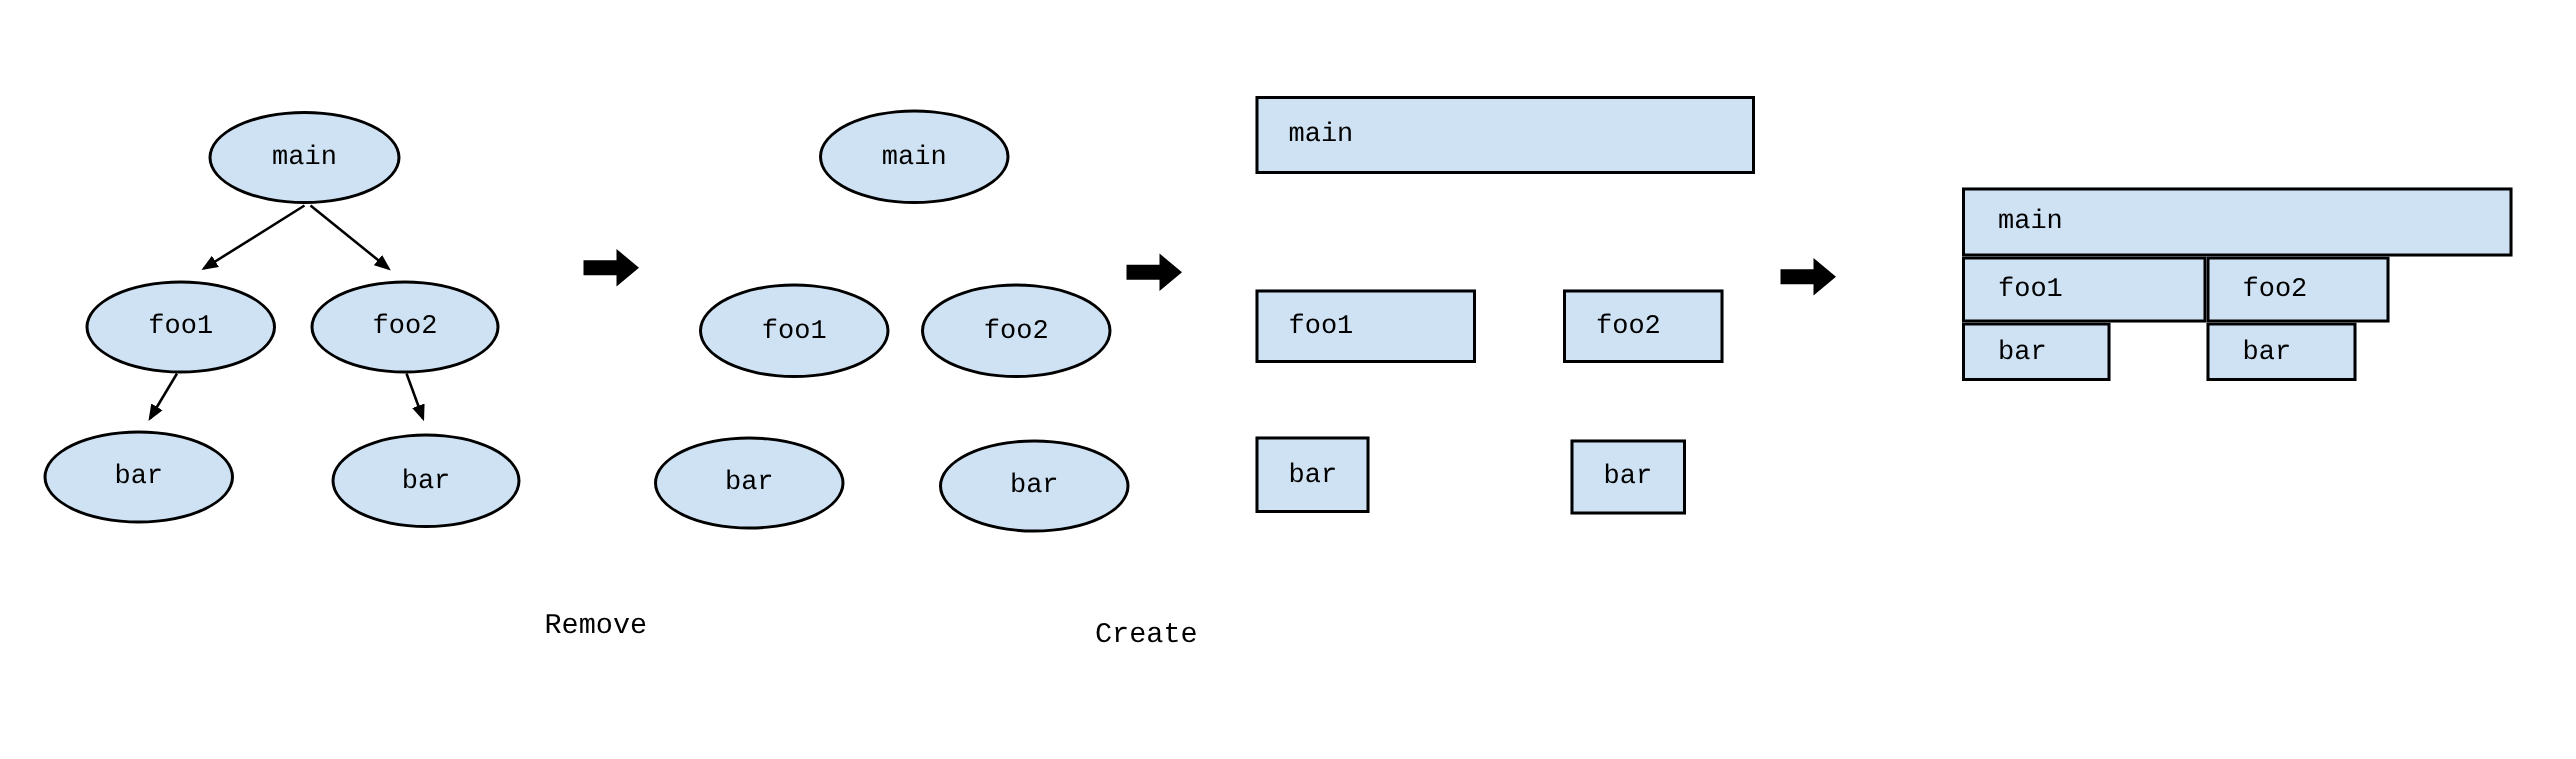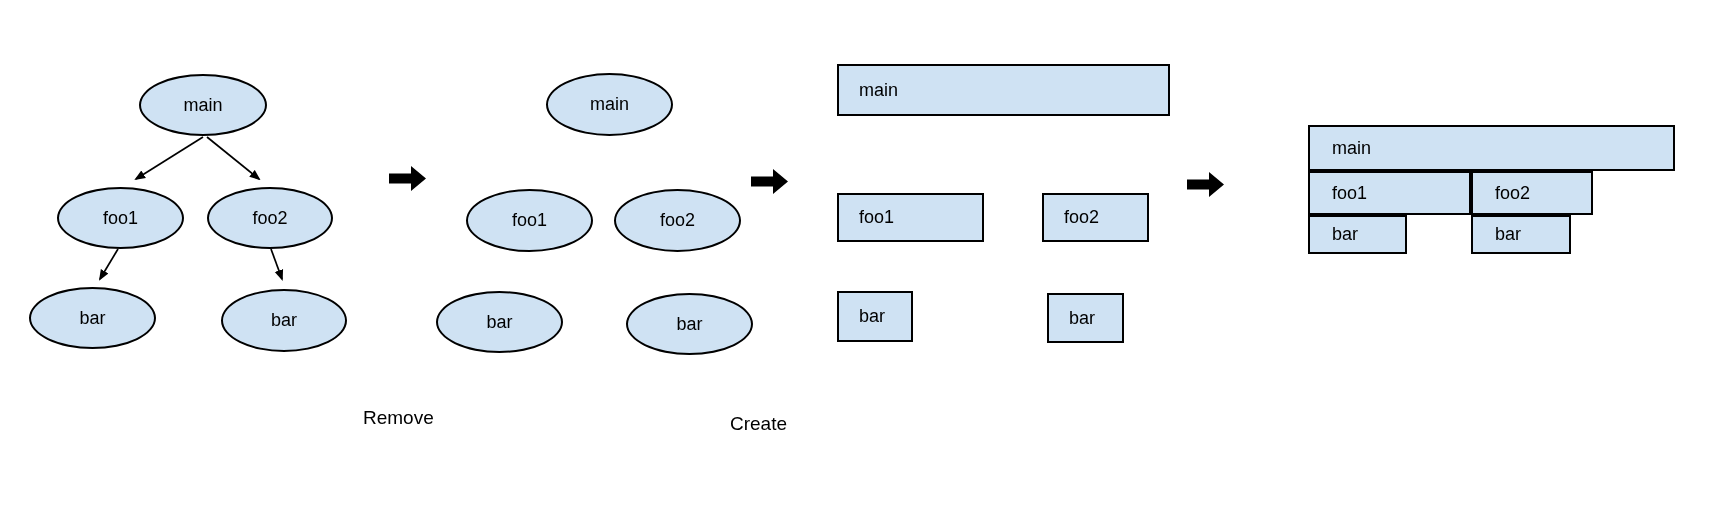--- a/index.html
+++ b/index.html
@@ -5,21 +5,21 @@
   html, body {
     margin: 0;
     padding: 0;
     background: var(--background, #ffffff);
   }
   .canvas {
     position: relative;
     width: 1717px;
     height: 431px;
     background: var(--background, #ffffff);
-    font-family: Liberation Sans, sans-serif;
+    font-family: Liberation Mono, monospace;
     color: var(--text, #000000);
     overflow: hidden;
   }
   .overlay {
     position: absolute;
     left: 0; top: 0;
     width: 1717px; height: 506px;
     pointer-events: none;
   }
   .node-ellipse {

